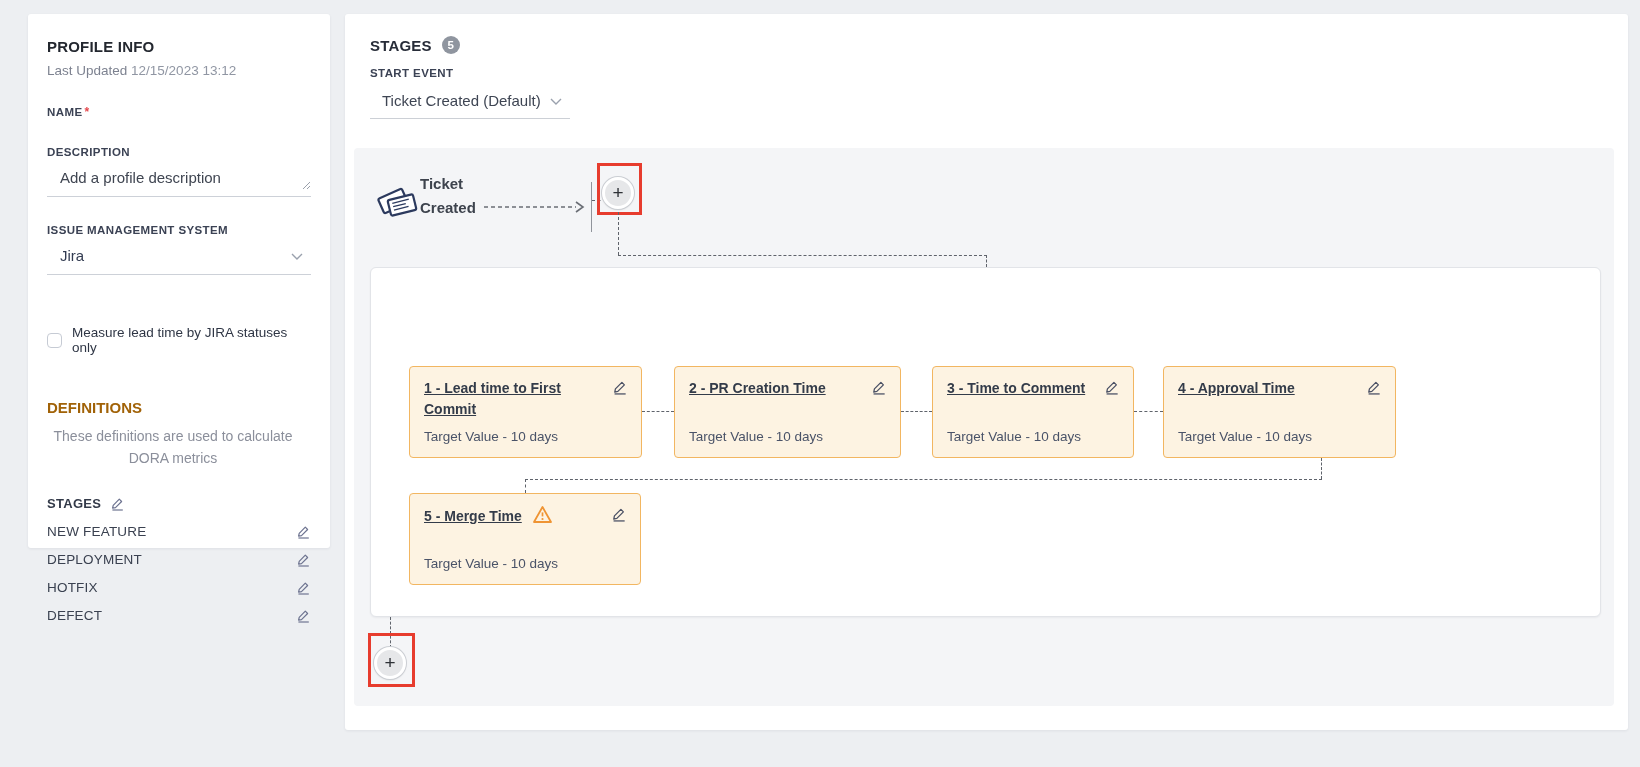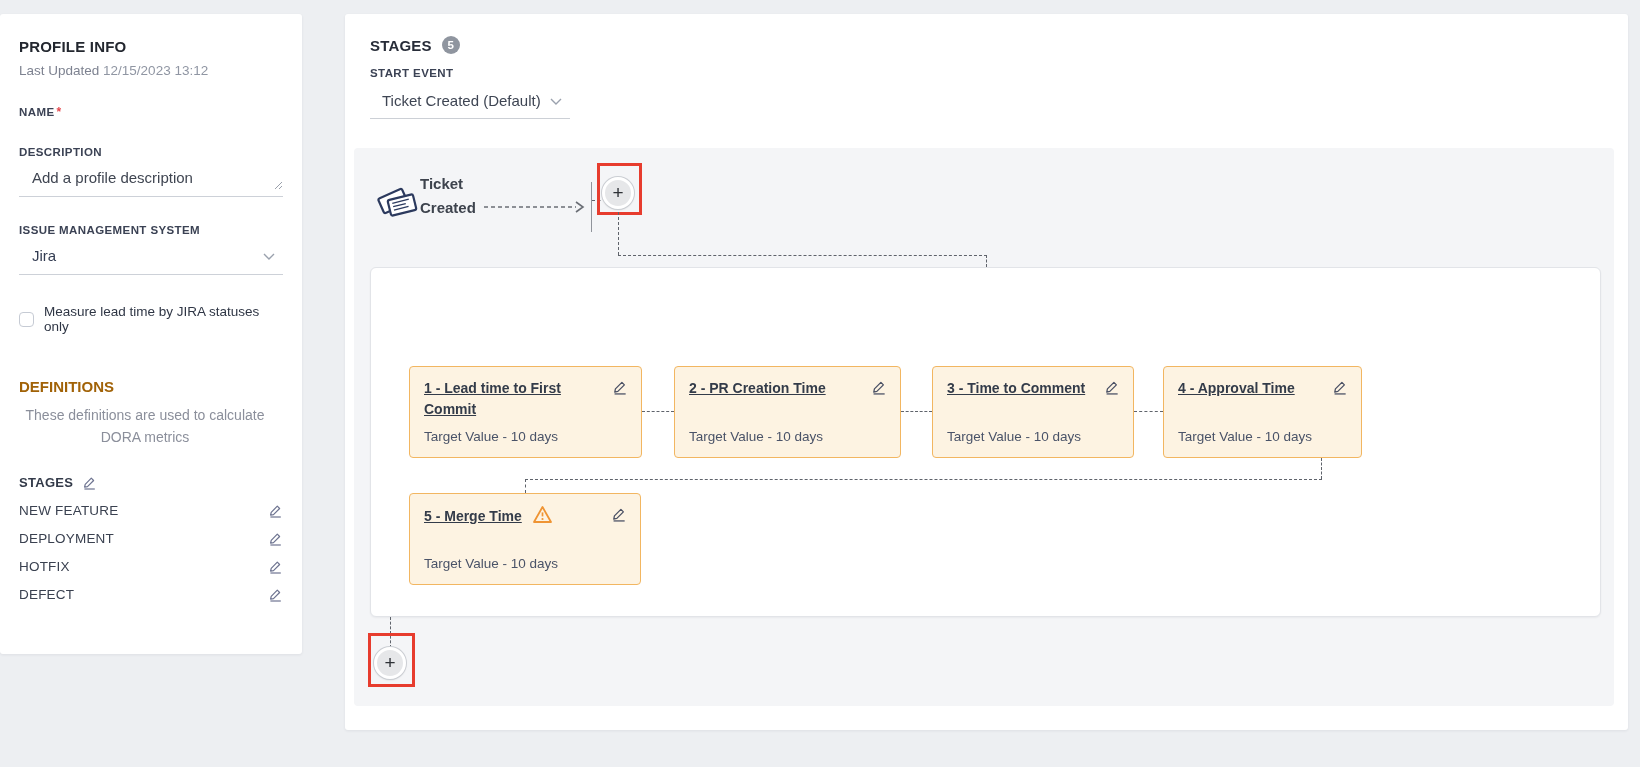--- a/index.html
+++ b/index.html
@@ -6,33 +6,33 @@
   body{
     width:1640px;height:767px;position:relative;
     background:#edeff2;
     font-family:"Liberation Sans", sans-serif;
     -webkit-font-smoothing:antialiased;
     overflow:hidden;
   }
   .panel{background:#fff;border-radius:3px;box-shadow:0 1px 3px rgba(25,30,50,.07);box-sizing:border-box;position:absolute;}
 
   
-  .sidebar{left:0;top:14px;width:302px;height:640px;padding:24px 19px 0;}
+  .sidebar{left:28px;top:14px;width:302px;height:534px;padding:24px 19px 0;}
   .panel-title{margin:0;font-size:15px;font-weight:700;color:#23272f;letter-spacing:.2px;}
   .last-updated{margin-top:8px;font-size:13.5px;color:#7d8290;}
   .last-updated .val{color:#9096a3;}
   .form-label{margin-top:27px;font-size:11.5px;font-weight:700;color:#3b4254;letter-spacing:.4px;}
   .req{color:#e5484d;margin-left:2px;font-size:12px;}
   .field{display:flex;align-items:center;border-bottom:1px solid #cdd1d8;padding:9px 2px 10px 13px;margin-top:2px;position:relative;}
   .field input{border:0;outline:none;padding:0;flex:1;font-family:inherit;font-size:15px;color:#333c52;background:transparent;min-width:0;}
   .field input::placeholder{color:#3f4551;opacity:1;}
   .check-badge{width:17px;height:17px;border-radius:50%;background:#27a468;display:flex;align-items:center;justify-content:center;flex:0 0 auto;}
   .resize-grip{position:absolute;right:0;bottom:2px;}
   .select-line{display:flex;align-items:center;justify-content:space-between;border-bottom:1px solid #cdd1d8;padding:9px 8px 10px 13px;margin-top:2px;font-size:15px;color:#333c52;cursor:pointer;}
-  .checkbox-row{margin-top:29px;display:flex;align-items:center;gap:10px;font-size:13.5px;color:#2f3645;}
+  .checkbox-row{margin-top:50px;display:flex;align-items:center;gap:10px;font-size:13.5px;color:#2f3645;}
   .checkbox{width:15px;height:15px;border:1.5px solid #c6cbd4;border-radius:4px;background:#fff;box-sizing:border-box;cursor:pointer;flex:0 0 auto;}
   .definitions-title{margin:44px 0 0;font-size:15px;font-weight:700;color:#a16207;}
   .definitions-sub{margin:9px 0 0;font-size:14px;line-height:22px;color:#8b8f9b;width:252px;text-align:center;}
   .def-stages-row{margin-top:27px;display:flex;align-items:center;gap:9px;font-size:13px;font-weight:700;color:#333a49;letter-spacing:.3px;}
   .def-item{margin-top:13px;display:flex;align-items:center;gap:9px;font-size:13.5px;color:#3a4150;letter-spacing:.2px;justify-content:space-between;}
   .icon-btn{background:none;border:0;padding:0;cursor:pointer;display:inline-flex;align-items:center;}
 
   
   .main{left:345px;top:14px;width:1283px;height:716px;}
   .main-header{position:absolute;left:25px;top:22px;}
@@ -244,21 +244,21 @@
           <button class="edit-btn">
             <svg width="16" height="16" viewBox="0 0 15 15">
                 <path d="M3.2 9.3 L9.3 3.2 L11.6 5.5 L5.5 11.6 L2.6 12.2 Z" fill="none" stroke="#4a5064" stroke-width="1.2" stroke-linejoin="round"></path>
                 <line x1="2.4" y1="14" x2="12.8" y2="14" stroke="#4a5064" stroke-width="1.2"></line>
               </svg>
           </button>
         </div>
         <div class="stage-target">Target Value - 10 days</div>
       </div>
 
-      <div class="stage-card" style="left:792px;top:98px;width:199px;gap:24px;">
+      <div class="stage-card" style="left:792px;top:98px;width:233px;gap:24px;">
         <div class="stage-top">
           <div class="stage-name"><span>4 - Approval Time</span></div>
           <button class="edit-btn">
             <svg width="16" height="16" viewBox="0 0 15 15">
                 <path d="M3.2 9.3 L9.3 3.2 L11.6 5.5 L5.5 11.6 L2.6 12.2 Z" fill="none" stroke="#4a5064" stroke-width="1.2" stroke-linejoin="round"></path>
                 <line x1="2.4" y1="14" x2="12.8" y2="14" stroke="#4a5064" stroke-width="1.2"></line>
               </svg>
           </button>
         </div>
         <div class="stage-target">Target Value - 10 days</div>

